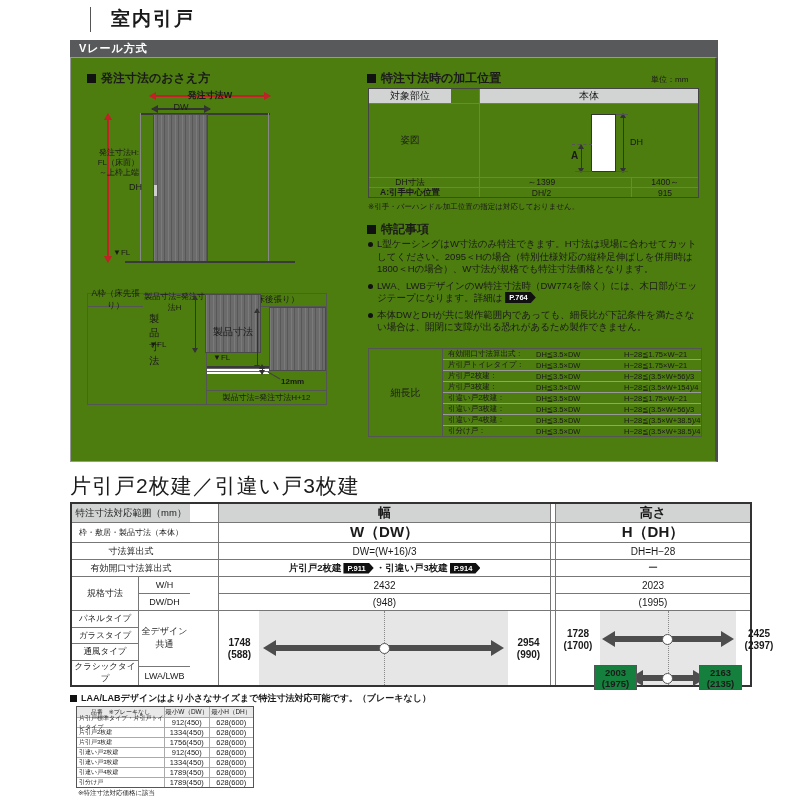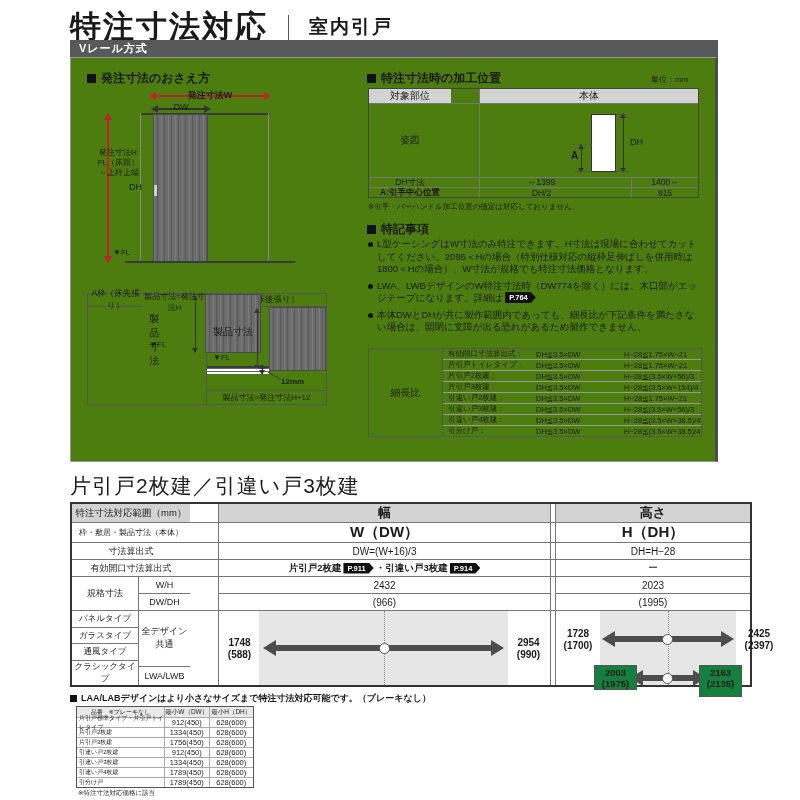--- a/index.html
+++ b/index.html
@@ -99,21 +99,20 @@
   .mv{width:45px;border-left:1px solid #aaa;display:flex;align-items:center;justify-content:center;}
   .mrow:first-child .mname{font-size:6px;justify-content:center;padding-left:0;}
   .mrow:first-child .mv{font-size:6.5px;}
 </style>
 </head>
 <body>
 
 <div class="page">
 
   <div class="abs title-row">
-    <span class="page-title">特注寸法対応</span>
     <span class="title-div"></span>
     <span class="page-sub">室内引戸</span>
   </div>
 
   <div class="abs vbar">Vレール方式</div>
 
   <div class="abs content-box">
 
     <div class="abs sec-head" style="left:16px;top:12px;">
       <span class="sq"></span>
@@ -315,21 +314,21 @@
     </div>
 
     <div class="brow" style="height:34px;">
       <div class="cell c1" style="font-size:9px;">規格寸法</div>
       <div class="c2 stack">
         <div class="cell" style="font-size:9px;">W/H</div>
         <div class="cell" style="font-size:9px;">DW/DH</div>
       </div>
       <div class="c-w bL stack">
         <div class="cell" style="font-size:10px;">2432</div>
-        <div class="cell" style="font-size:10px;">(966)</div>
+        <div class="cell" style="font-size:10px;">(948)</div>
       </div>
       <div class="dvd"></div>
       <div class="c-h stack">
         <div class="cell" style="font-size:10px;">2023</div>
         <div class="cell" style="font-size:10px;">(1995)</div>
       </div>
     </div>
 
     <div class="brow" style="flex:1;">
       <div class="c1 stack">
@@ -371,21 +370,21 @@
         <div class="rlabel" style="left:182px;width:42px;top:17px;">
           <div>2425</div>
           <div>(2397)</div>
         </div>
         <span class="rarrow" style="left:86px;width:52px;top:64px;"></span>
         <span class="knob" style="left:106px;top:61.5px;"></span>
         <div class="rbox" style="left:38px;top:54px;width:43px;height:25px;">
           <div>2003</div>
           <div>(1975)</div>
         </div>
-        <div class="rbox" style="left:143px;top:54px;width:43px;height:32px;">
+        <div class="rbox" style="left:143px;top:54px;width:43px;height:25px;">
           <div>2163</div>
           <div>(2135)</div>
         </div>
       </div>
     </div>
   </div>
 
   <div class="abs sec-head" style="left:70px;top:692px;font-size:9px;gap:4px;">
     <span class="sq small"></span>
     <span>LAA/LABデザインはより小さなサイズまで特注寸法対応可能です。（ブレーキなし）</span>

